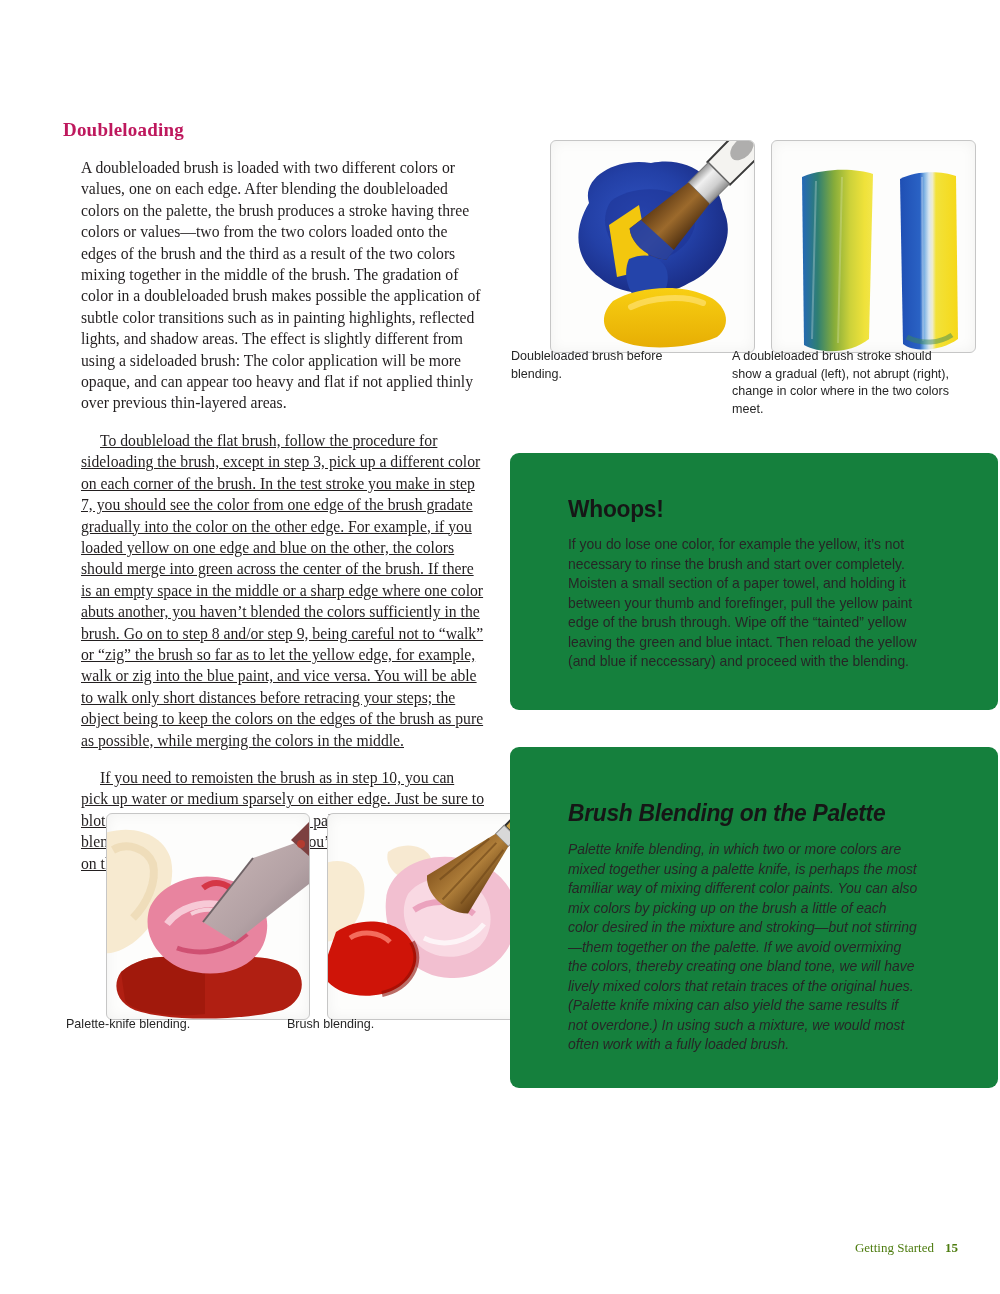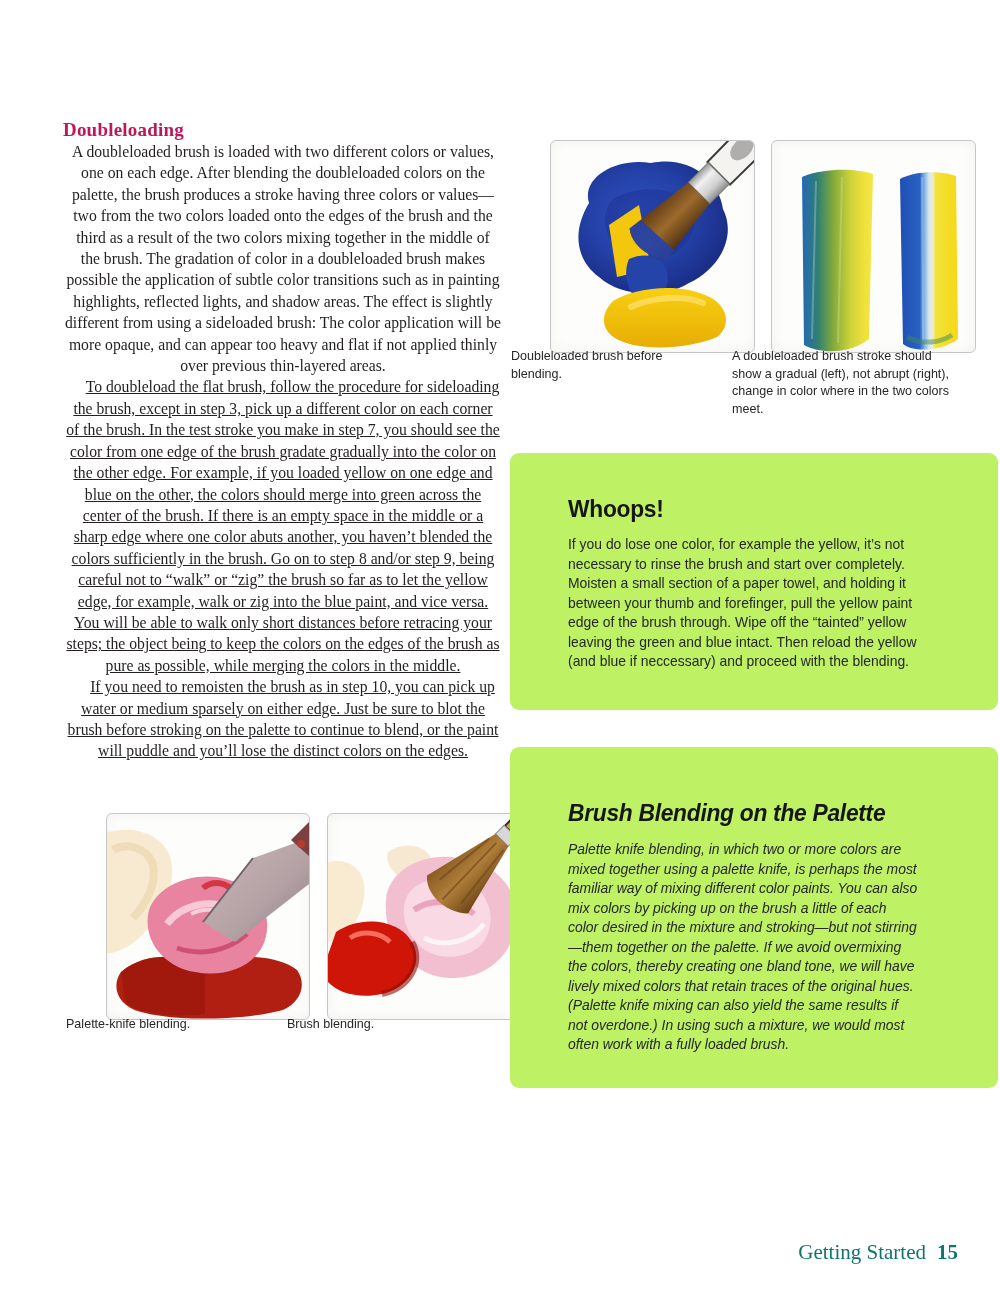--- a/index.html
+++ b/index.html
@@ -4,53 +4,53 @@
 <style>
   html,body{margin:0;padding:0;background:#ffffff;}
   .page{position:relative;width:1000px;height:1294px;background:#ffffff;
         font-family:"Liberation Serif", serif;color:#231f20;overflow:hidden;}
 
   .section-heading{position:absolute;left:57px;top:113px;margin:6px;
         font-size:19px;font-weight:bold;letter-spacing:.2px;color:#be185d;}
 
   .body-text{position:absolute;left:65px;top:141px;width:436px;
         font-size:15.7px;line-height:21.4px;text-align:left;}
-  .body-text p{margin:0;text-align:center;}
+  .body-text p{margin:16px;}
   .body-text p + p{text-indent:19px;text-decoration:underline;}
 
   .figure{position:absolute;background:#fdfdfc;border:1px solid #c6c6c6;
         border-radius:6px;overflow:hidden;box-shadow:inset 0 0 14px rgba(0,0,0,.05);}
   .figure svg{display:block;width:100%;height:100%;}
   #fig-doubleloaded{left:510px;top:124px;width:203px;height:211px;}
   #fig-strokes{left:731px;top:124px;width:203px;height:211px;}
   #fig-knife{left:66px;top:797px;width:202px;height:205px;}
   #fig-brushblend{left:287px;top:797px;width:202px;height:205px;}
 
   .caption{position:absolute;font-family:"Liberation Sans", sans-serif;
         font-size:13.5px;line-height:17.5px;color:#262626;
         transform:scaleX(.93);transform-origin:left top;}
   #cap-doubleloaded{left:511px;top:347px;width:165px;}
   #cap-strokes{left:732px;top:347px;width:238px;}
   #cap-knife{left:66px;top:1015px;width:230px;}
   #cap-brushblend{left:287px;top:1015px;width:230px;}
 
-  .sidebar{position:absolute;left:510px;width:488px;background:#bef264;
+  .sidebar{position:absolute;left:510px;width:488px;background:#15803d;
         border-radius:9px;font-family:"Liberation Sans", sans-serif;}
   #box-whoops{top:453px;height:257px;}
   #box-brush-blending{top:747px;height:341px;font-style:italic;}
   .sidebar h2{position:absolute;left:58px;margin:0;font-size:24px;font-weight:bold;
         letter-spacing:-.3px;color:#161616;transform:scaleX(.95);transform-origin:left top;}
   #box-whoops h2{top:42px;}
   #box-brush-blending h2{top:52px;}
   .box-body{position:absolute;left:58px;width:372px;font-size:14.8px;line-height:19.5px;
         color:#262626;transform:scaleX(.94);transform-origin:left top;}
   #box-whoops .box-body{top:82px;}
   #box-brush-blending .box-body{top:93px;}
 
-  .footer{position:absolute;top:1240px;right:42px;font-size:21px;color:#0f766e;}
+  .footer{position:absolute;top:1240px;right:42px;font-size:13px;color:#4d7c0f;}
   .footer .page-num{font-weight:bold;margin-left:11px;}
 </style>
 </head>
 <body>
 
 <div class="page">
 
   <h1 class="section-heading">Doubleloading</h1>
 
   <div class="body-text">

